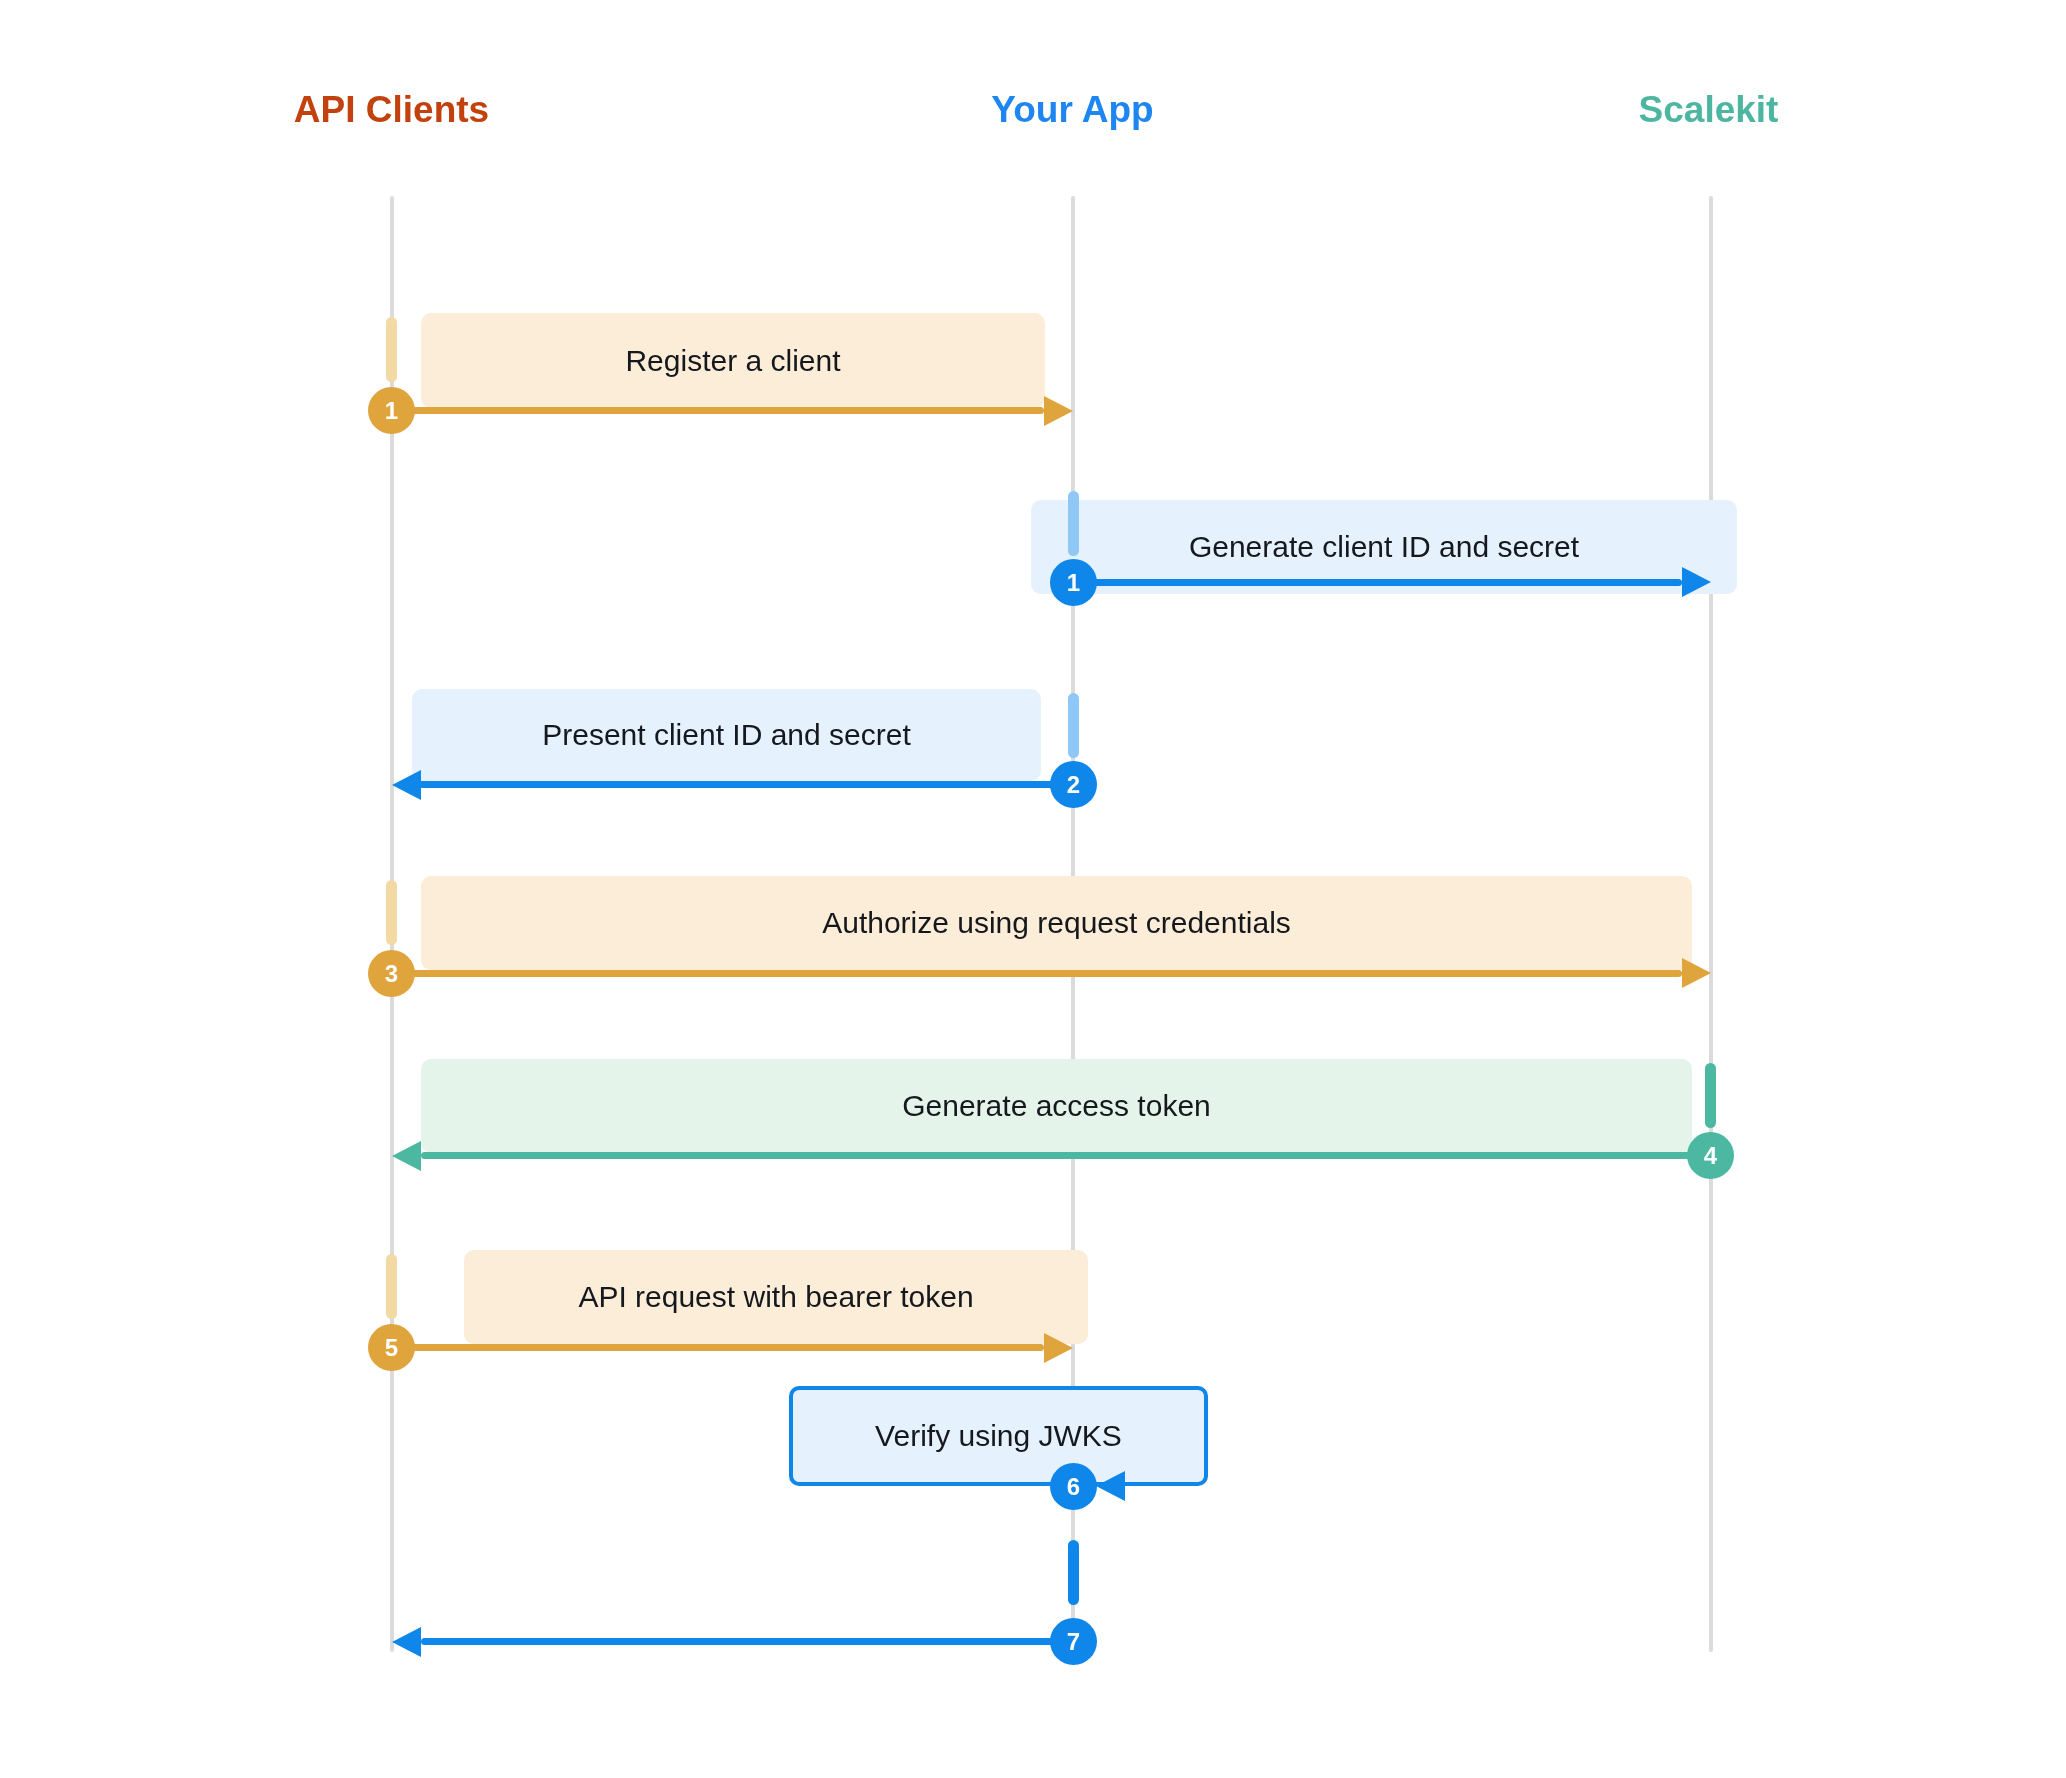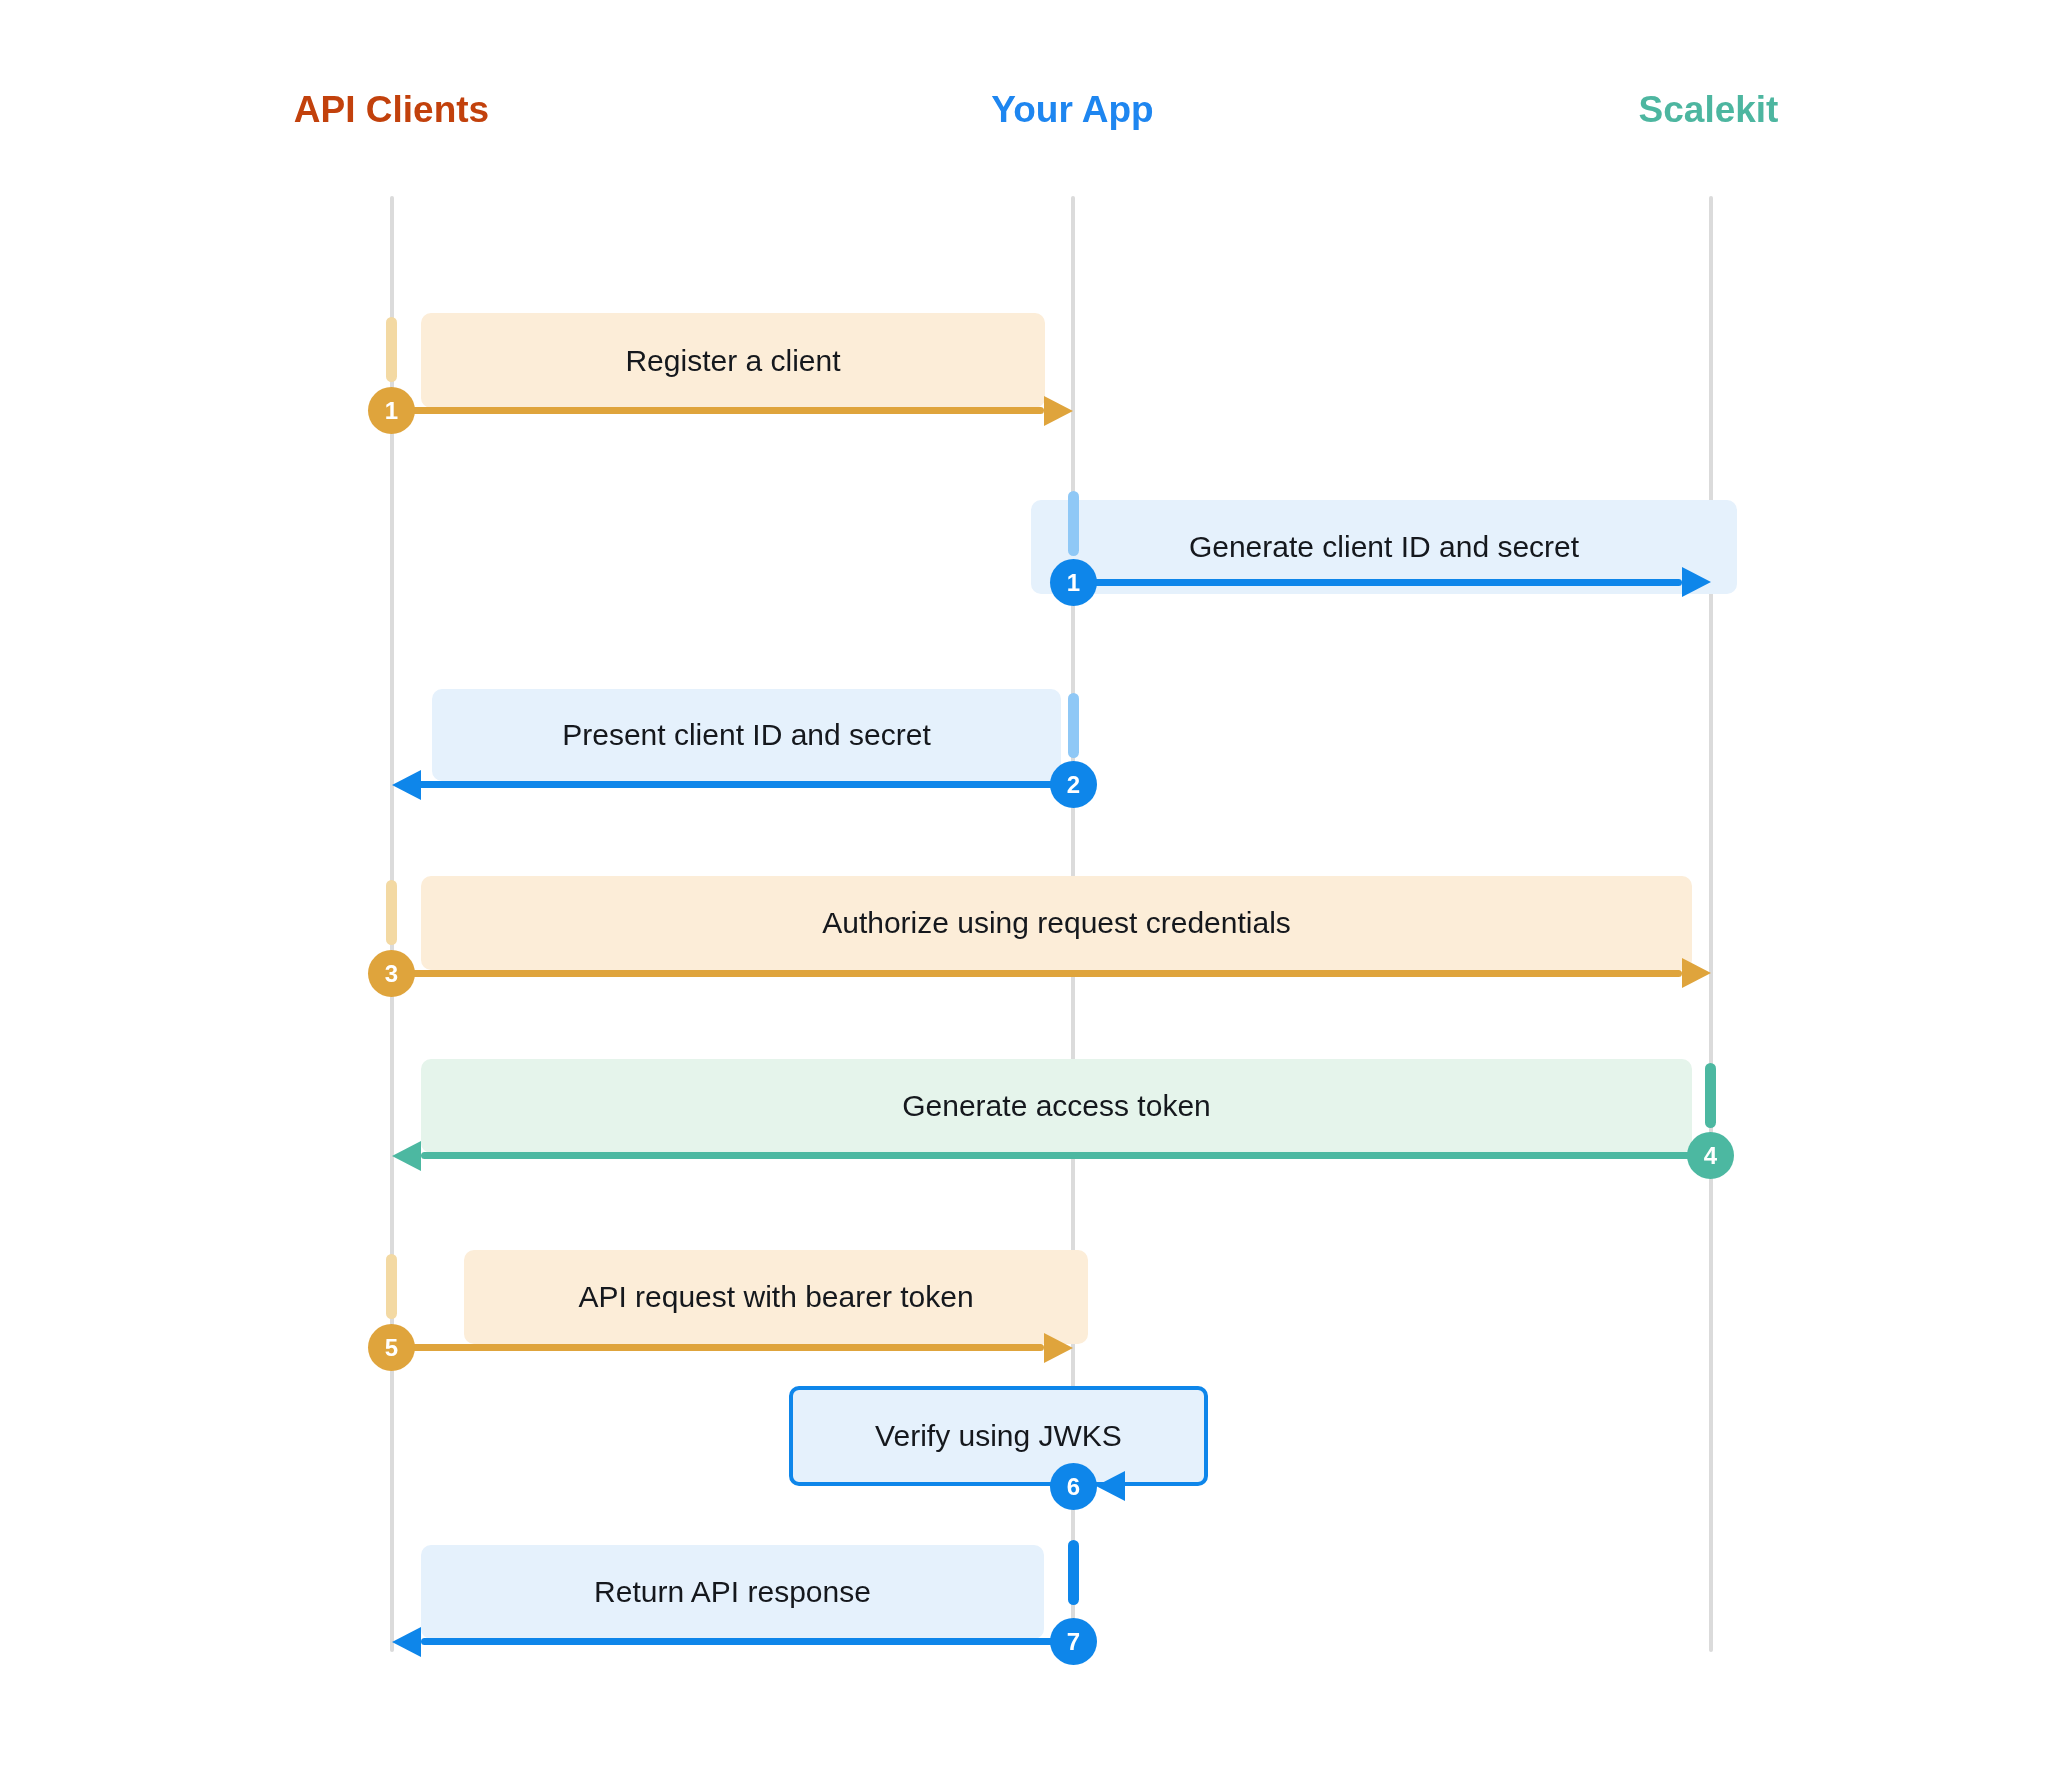--- a/index.html
+++ b/index.html
@@ -80,21 +80,21 @@
   <div class="head head-right-orange" style="left:1044px;top:396px;"></div>
   <div class="pill pill-orange" style="left:386px;top:317px;height:65px;"></div>
   <div class="num num-orange" style="left:368px;top:387px;">1</div>
 
   <div class="box box-blue" style="left:1031px;top:487px;width:706px;height:94px;margin-top:13px;">Generate client ID and secret</div>
   <div class="line line-blue" style="left:1073px;top:579px;width:609px;"></div>
   <div class="head head-right-blue" style="left:1682px;top:567px;"></div>
   <div class="pill pill-blue-light" style="left:1068px;top:491px;height:65px;"></div>
   <div class="num num-blue" style="left:1050px;top:559px;">1</div>
 
-  <div class="box box-blue" style="left:432px;top:689px;width:629px;height:92px;">Present client ID and secret</div>
+  <div class="box box-blue" style="left:412px;top:689px;width:629px;height:92px;">Present client ID and secret</div>
   <div class="line line-blue" style="left:414px;top:781px;width:659px;"></div>
   <div class="head head-left-blue" style="left:392px;top:770px;"></div>
   <div class="pill pill-blue-light" style="left:1068px;top:693px;height:65px;"></div>
   <div class="num num-blue" style="left:1050px;top:761px;">2</div>
 
   <div class="box box-orange" style="left:421px;top:876px;width:1271px;height:94px;">Authorize using request credentials</div>
   <div class="line line-orange" style="left:392px;top:970px;width:1290px;"></div>
   <div class="head head-right-orange" style="left:1682px;top:958px;"></div>
   <div class="pill pill-orange" style="left:386px;top:880px;height:65px;"></div>
   <div class="num num-orange" style="left:368px;top:950px;">3</div>
@@ -109,19 +109,18 @@
   <div class="line line-orange" style="left:392px;top:1344px;width:652px;"></div>
   <div class="head head-right-orange" style="left:1044px;top:1333px;"></div>
   <div class="pill pill-orange" style="left:386px;top:1254px;height:65px;"></div>
   <div class="num num-orange" style="left:368px;top:1324px;">5</div>
 
   <div class="box box-outlined" style="left:789px;top:1386px;width:419px;height:100px;">Verify using JWKS</div>
   <div class="head head-left-blue" style="left:1096px;top:1471px;"></div>
   <div class="num num-blue" style="left:1050px;top:1463px;">6</div>
   <div class="pill pill-blue-solid" style="left:1068px;top:1540px;height:65px;"></div>
 
-  <div class="box box-blue" style="left:421px;top:1545px;width:623px;height:94px;">Return API response</div>
   <div class="line line-blue" style="left:421px;top:1638px;width:652px;"></div>
   <div class="head head-left-blue" style="left:392px;top:1627px;"></div>
   <div class="num num-blue" style="left:1050px;top:1618px;">7</div>
 
 </div>
 
 
 </body></html>

